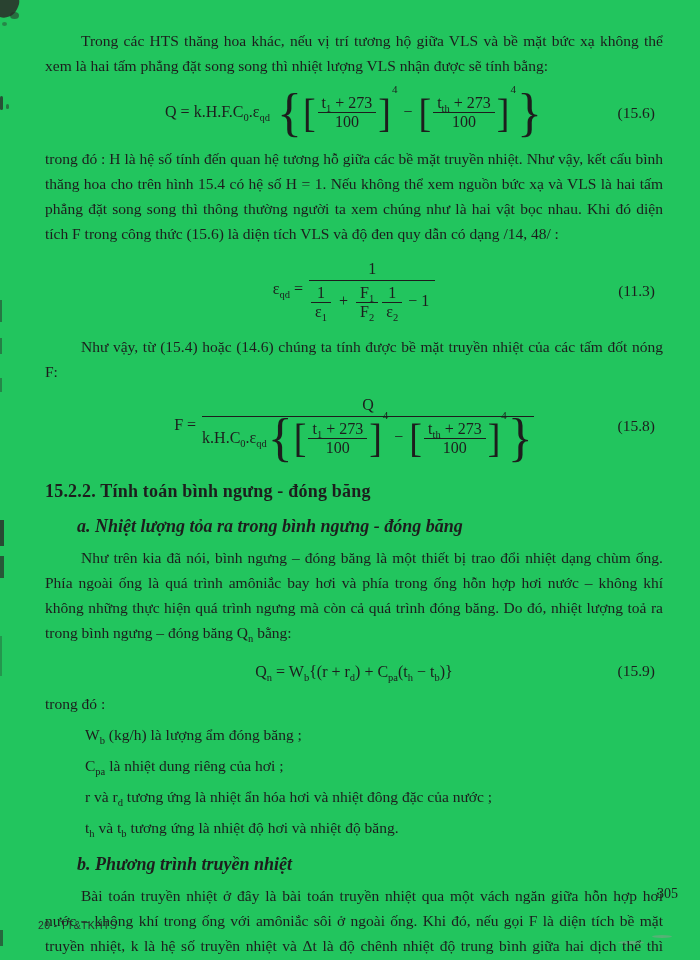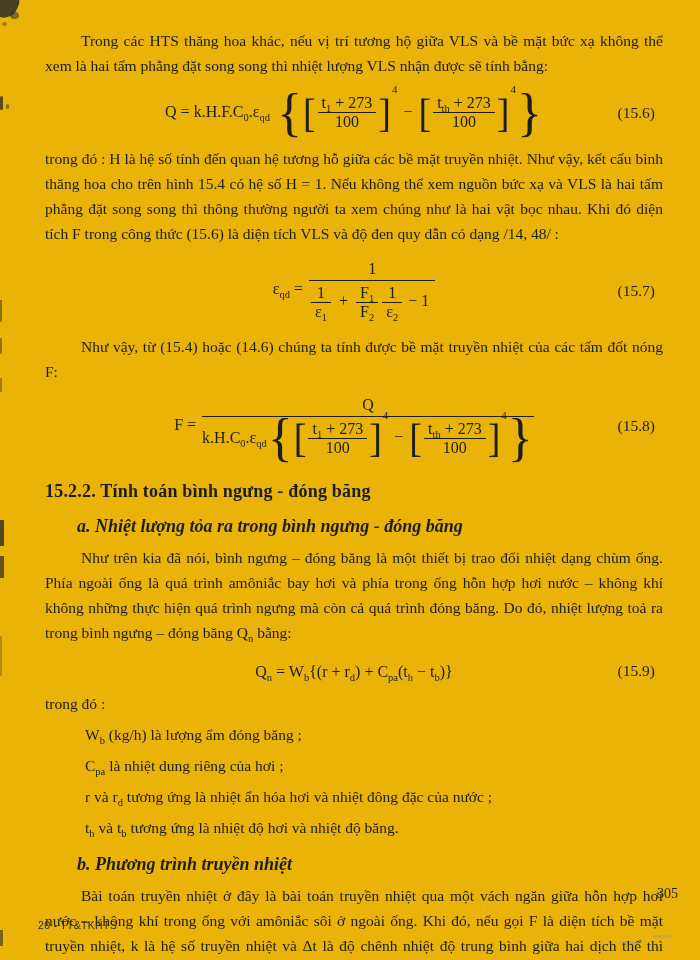--- a/index.html
+++ b/index.html
@@ -1,18 +1,18 @@
 <!DOCTYPE html>
 <html><head>
 <meta charset="utf-8">
 <style>
   html,body { margin:0; padding:0; background:#e8e8e6; }
   .page {
     position:relative; width:700px; height:960px; margin:0 auto;
-    background:#eab308; overflow:hidden;
+    background:#22c55e; overflow:hidden;
     font-family:"Liberation Serif", serif; color:#1d1d1d;
   }
   .content { position:absolute; left:45px; top:0; width:618px; }
   p.body {
     font-size:15.5px; line-height:25px; text-align:justify;
     margin:0 0 6px 0;
   }
   .indent { text-indent:36px; }
   .section-h {
     font-size:18px; font-weight:bold; margin:24px 0 8px 0;
@@ -96,21 +96,21 @@
       </span>
       <span class="eq-label">(15.6)</span>
     </div>
 
     <p class="body">trong đó : H là hệ số tính đến quan hệ tương hỗ giữa các bề mặt truyền nhiệt. Như vậy, kết cấu bình thăng hoa cho trên hình 15.4 có hệ số H = 1. Nếu không thể xem nguồn bức xạ và VLS là hai tấm phẳng đặt song song thì thông thường người ta xem chúng như là hai vật bọc nhau. Khi đó diện tích F trong công thức (15.6) là diện tích VLS và độ đen quy dẫn có dạng /14, 48/ :</p>
 
     <div class="eq-row" style="margin:14px 0 12px">
       <span class="eq-main">
         <span class="eqsp"><span>ε</span><sub>qd</sub> <span>=</span></span><span class="bigfr"><span class="num">1</span><span class="den"><span class="fr"><span class="num">1</span><span class="den"><span>ε</span><sub>1</sub></span></span><span class="op">+</span><span class="fr"><span class="num"><span>F</span><sub>1</sub></span><span class="den"><span>F</span><sub>2</sub></span></span><span class="fr"><span class="num">1</span><span class="den"><span>ε</span><sub>2</sub></span></span><span class="op" style="margin-left:4px">− 1</span></span></span>
       </span>
-      <span class="eq-label">(15.7)</span>
+      <span class="eq-label">(11.3)</span>
     </div>
 
     <p class="body indent">Như vậy, từ (15.4) hoặc (14.6) chúng ta tính được bề mặt truyền nhiệt của các tấm đốt nóng F:</p>
 
     <div class="eq-row" style="margin:12px 0 10px">
       <span class="eq-main">
         <span class="eqsp">F =</span><span class="bigfr"><span class="num">Q</span><span class="den"><span>k.H.C</span><sub>0</sub><span>.ε</span><sub>qd</sub><span class="bc">{</span><span class="br">[</span><span class="fr"><span class="num"><span>t</span><sub>1</sub><span> + 273</span></span><span class="den">100</span></span><span class="br">]</span><sup class="bexp">4</sup><span class="op">−</span><span class="br">[</span><span class="fr"><span class="num"><span>t</span><sub>th</sub><span> + 273</span></span><span class="den">100</span></span><span class="br">]</span><sup class="bexp">4</sup><span class="bc">}</span></span></span>
       </span>
       <span class="eq-label">(15.8)</span>
     </div>

